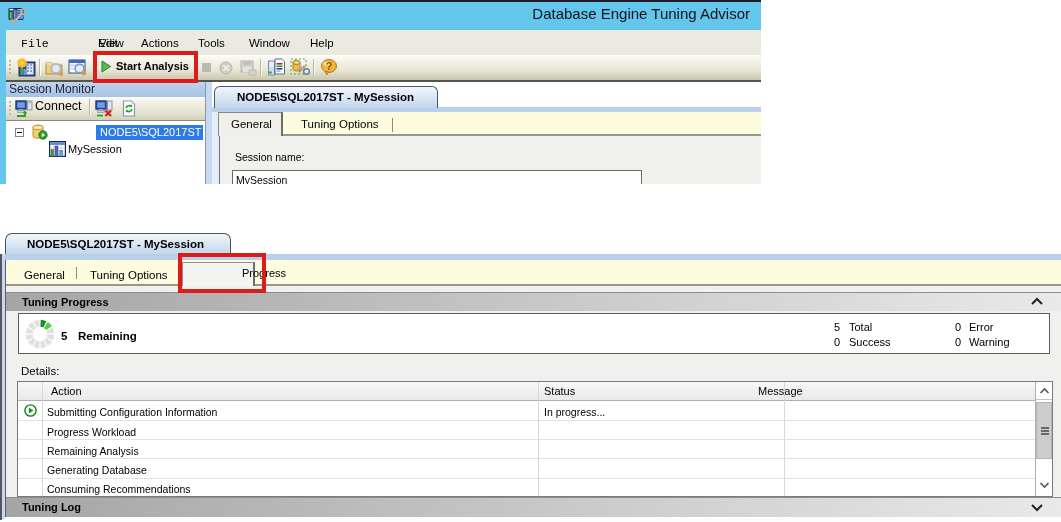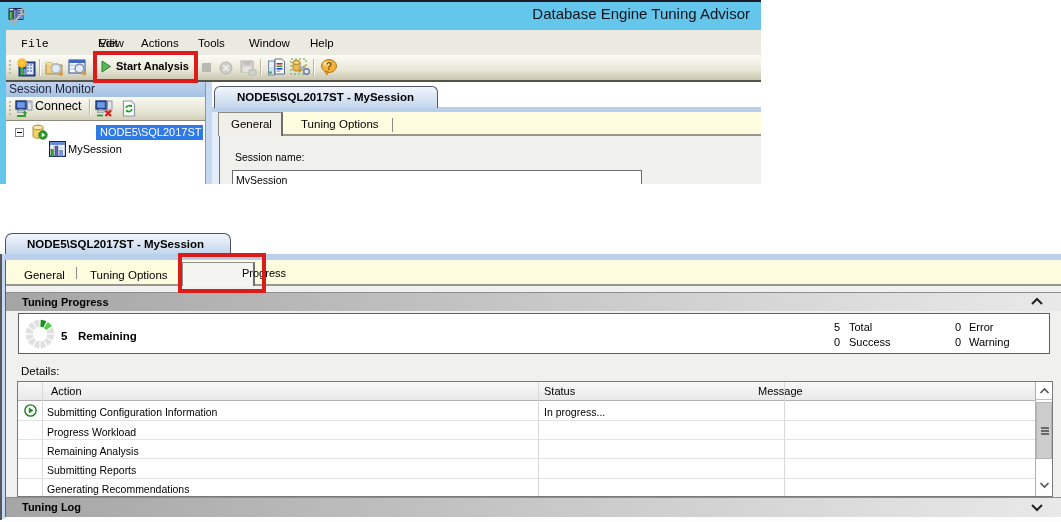--- a/index.html
+++ b/index.html
@@ -324,22 +324,22 @@
     <div class="a" style="left:0;top:96px;width:1017px;height:1px;background:#e2e2e2;"></div>
 
     <svg class="a" style="left:6px;top:22px;" width="13" height="13" viewBox="0 0 13 13">
       <circle cx="6.5" cy="6.5" r="5.6" fill="#fff" stroke="#187a18" stroke-width="1.4"></circle>
       <path d="M4.8 3.5 L9.5 6.5 L4.8 9.5 Z" fill="#1e8e1e"></path>
     </svg>
     <div class="a" style="left:29px;top:24px;font-size:10.5px;">Submitting Configuration Information</div>
     <div class="a" style="left:526px;top:24px;font-size:10.5px;">In progress...</div>
     <div class="a" style="left:29px;top:44px;font-size:10.5px;">Progress Workload</div>
     <div class="a" style="left:29px;top:63px;font-size:10.5px;">Remaining Analysis</div>
-    <div class="a" style="left:29px;top:82px;font-size:10.5px;">Submitting Reports</div>
-    <div class="a" style="left:29px;top:101px;font-size:10.5px;">Generating Recommendations</div>
+    <div class="a" style="left:29px;top:82px;font-size:10.5px;">Generating Database</div>
+    <div class="a" style="left:29px;top:101px;font-size:10.5px;">Consuming Recommendations</div>
 
     <div class="a" style="left:1017px;top:0;width:17px;height:114px;background:#fff;border-left:1px solid #b0b0b0;box-sizing:border-box;">
       <div class="a" style="left:0;top:0;width:16px;height:18px;border-bottom:1px solid #c0c0c0;box-sizing:border-box;"></div>
           <svg class="a" style="left:3px;top:5px;" width="11" height="8" viewBox="0 0 11 8">
             <path d="M1.5 6 L5.5 2 L9.5 6" stroke="#555" stroke-width="1.6" fill="none"></path>
           </svg>
       <div class="a" style="left:0;top:20px;width:16px;height:57px;background:#cdcdcd;border:1px solid #b4b4b4;box-sizing:border-box;">
         <div class="a" style="left:4px;top:24px;width:8px;height:1.5px;background:#6a6a6a;"></div>
         <div class="a" style="left:4px;top:27px;width:8px;height:1.5px;background:#6a6a6a;"></div>
         <div class="a" style="left:4px;top:30px;width:8px;height:1.5px;background:#6a6a6a;"></div>

